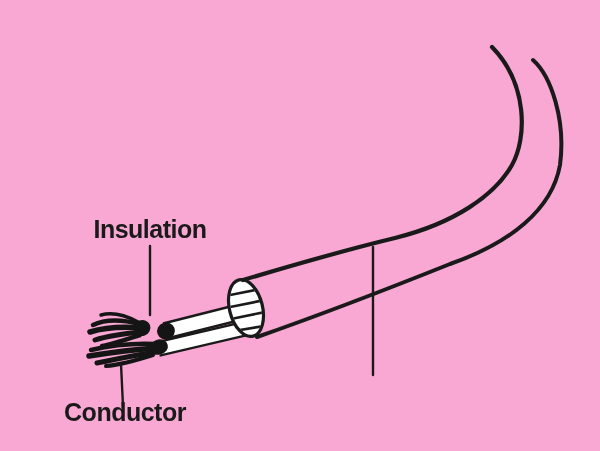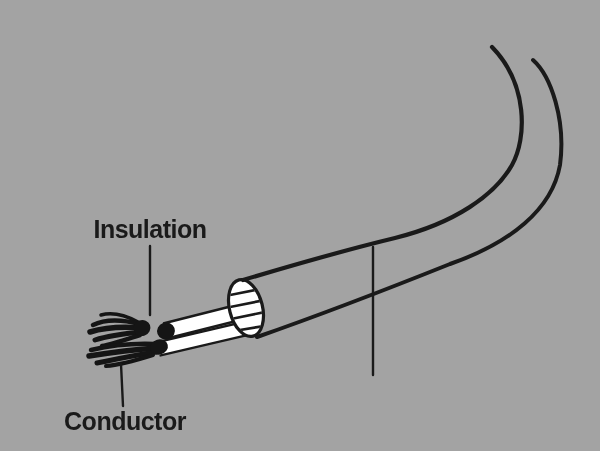--- a/index.html
+++ b/index.html
@@ -1,35 +1,35 @@
 <!DOCTYPE html>
 <html><head>
 <meta charset="utf-8">
 <style>
   html,body{margin:0;padding:0;}
   .stage{
     position:relative;
     width:600px;height:451px;
-    background:#a3a3a3;
+    background:#f9a8d4;
     overflow:hidden;
     font-family:"Liberation Sans", sans-serif;
   }
   .stage svg{position:absolute;left:0;top:0;}
   .diagram-label{
     position:absolute;
     font-weight:bold;
     font-size:25px;
     line-height:25px;
     letter-spacing:-0.5px;
     color:#1a1a1a;
     transform:translateX(-50%);
     white-space:nowrap;
   }
   .lbl-insulation{left:150px;top:217px;}
-  .lbl-conductor{left:125px;top:409px;}
+  .lbl-conductor{left:125px;top:400px;}
   .lbl-pvc{left:380px;top:378px;}
 </style>
 </head>
 <body>
 
 <div class="stage">
 
   <svg width="600" height="451" viewBox="0 0 600 451">
     <defs>
       <clipPath id="jacket-face-clip">

